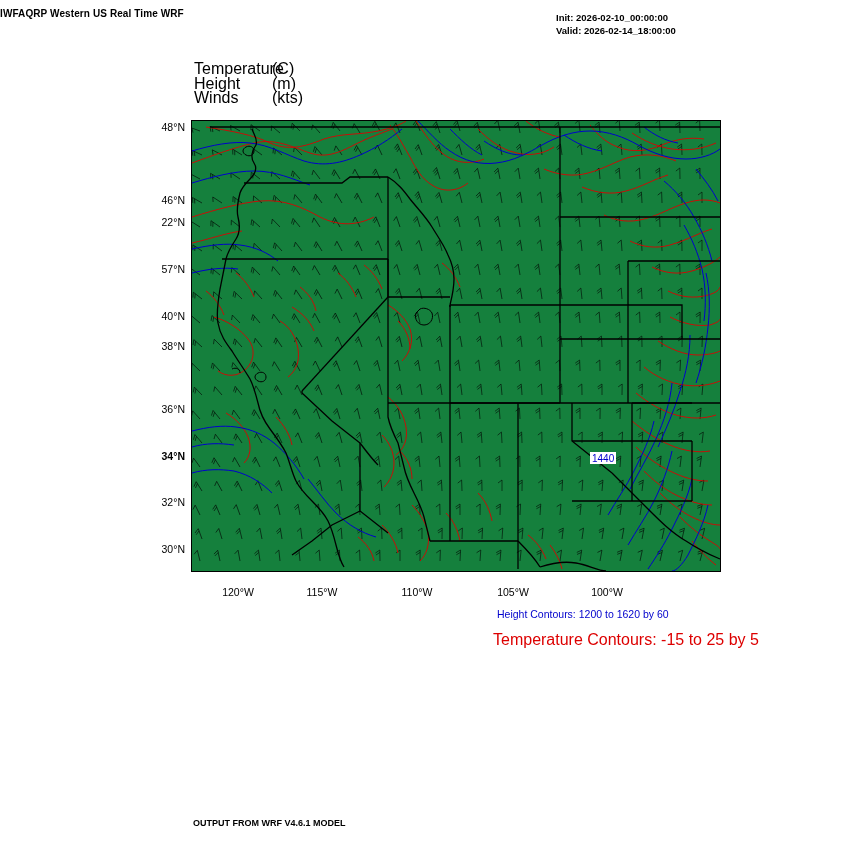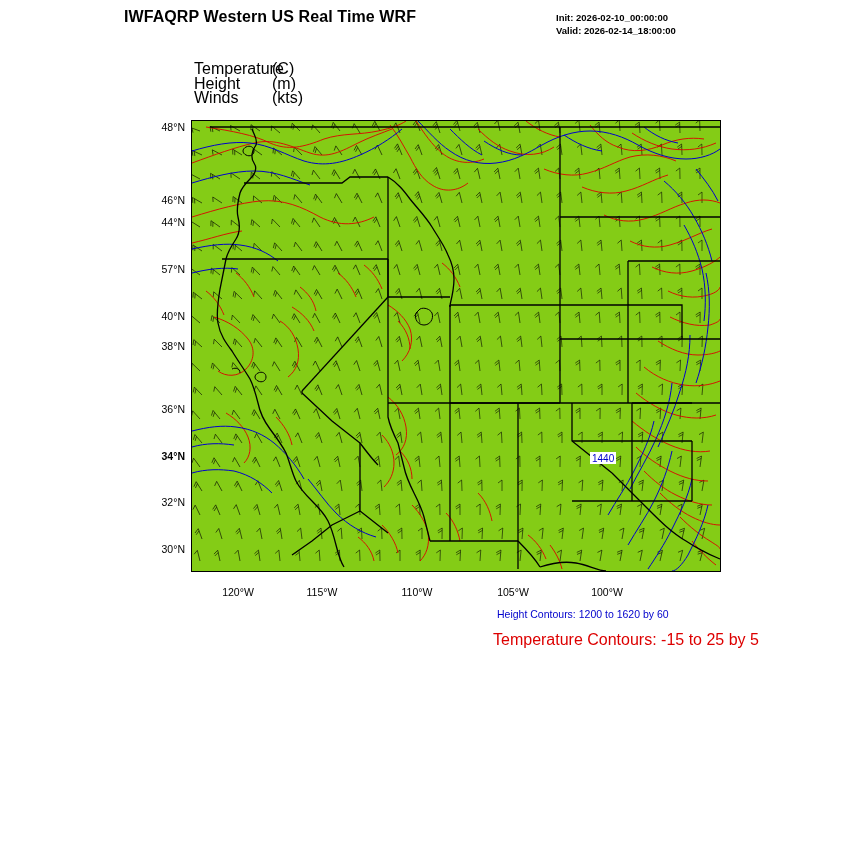--- a/index.html
+++ b/index.html
@@ -13,22 +13,21 @@
     position: relative;
     font-family: "Liberation Sans", sans-serif;
     color: #000000;
     overflow: hidden;
   }
   .abs { position: absolute; }
 
   
   #main-title {
     left: 0; top: 8px; width: 540px;
-    text-align: center;
-    font-size: 16px;
+    font-size: 10px;
     font-weight: bold;
     letter-spacing: 0.1px;
   }
   #init-block {
     left: 556px; top: 11px;
     font-size: 9.5px;
     font-weight: bold;
     line-height: 13px;
   }
 
@@ -41,21 +40,21 @@
   #units-legend .row { display: block; white-space: pre; }
   #units-legend .u { display: inline-block; }
 
   
   #map-frame {
     left: 191px; top: 120px;
     width: 530px; height: 452px;
     border: 1.2px solid #000;
     box-sizing: border-box;
     overflow: hidden;
-    background: #84cc16;
+    background: #15803d;
   }
   #map-svg { display: block; }
 
   
   .ylab {
     font-size: 10.5px;
     text-align: right;
     width: 46px;
   }
   .xlab {
@@ -96,21 +95,21 @@
 </div>
 
 <div class="abs" id="units-legend">
   <div class="row"><span style="display:inline-block;width:78px">Temperature</span><span class="u">(C)</span></div>
   <div class="row"><span style="display:inline-block;width:78px">Height</span><span class="u">(m)</span></div>
   <div class="row"><span style="display:inline-block;width:78px">Winds</span><span class="u">(kts)</span></div>
 </div>
 
 <div class="abs ylab" style="left:139px; top:121px;">48°N</div>
 <div class="abs ylab" style="left:139px; top:170px;margin-top:24px;">46°N</div>
-<div class="abs ylab" style="left:139px; top:216px;">44°N</div>
+<div class="abs ylab" style="left:139px; top:216px;">22°N</div>
 <div class="abs ylab" style="left:139px; top:263px;">57°N</div>
 <div class="abs ylab" style="left:139px; top:310px;">40°N</div>
 <div class="abs ylab" style="left:139px; top:340px;">38°N</div>
 <div class="abs ylab" style="left:139px; top:403px;">36°N</div>
 <div class="abs ylab" style="left:139px; top:450px;font-weight:bold;">34°N</div>
 <div class="abs ylab" style="left:139px; top:496px;">32°N</div>
 <div class="abs ylab" style="left:139px; top:543px;">30°N</div>
 
 <div class="abs xlab" style="left:208px; top:586px;">120°W</div>
 <div class="abs xlab" style="left:292px; top:586px;">115°W</div>
@@ -828,13 +827,14 @@
       <rect x="398" y="331" width="26" height="12" fill="#ffffff"></rect>
       <text x="400" y="341" font-family="Liberation Sans, sans-serif" font-size="10" fill="#0000cc">1440</text>
     </g>
   </svg>
 </div>
 
 <div class="abs" id="height-caption">Height Contours: 1200 to 1620 by 60</div>
 <div class="abs" id="temp-caption">Temperature Contours: -15 to 25 by 5</div>
 
 <div class="abs" id="footer">
+  <div>OUTPUT FROM WRF V4.6.1 MODEL</div>
 </div>
 
 </body></html>

